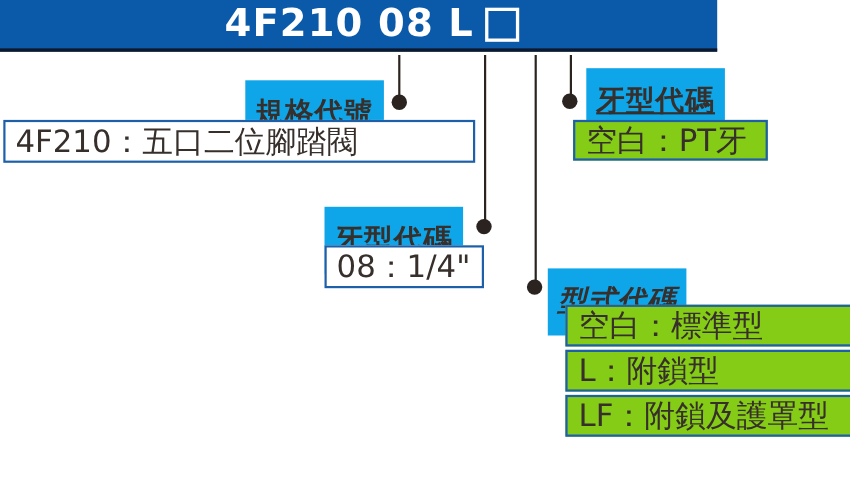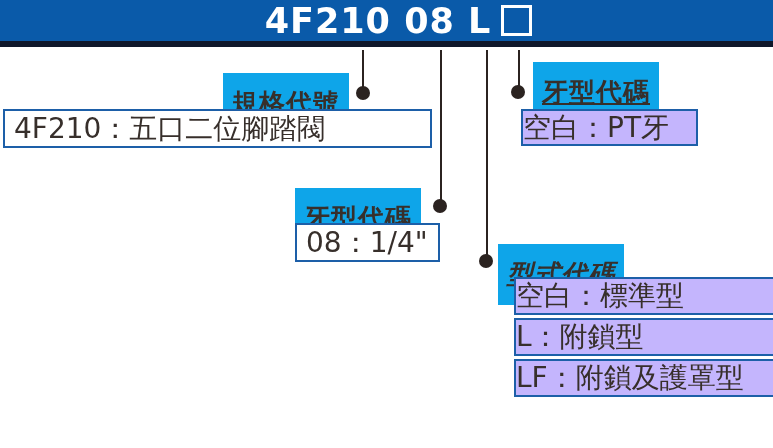--- a/index.html
+++ b/index.html
@@ -5,23 +5,23 @@
   html,body{margin:0;padding:0;background:#ffffff;}
   #stage{
     position:relative;
     width:773px;height:448px;
     background:#ffffff;
     font-family:"DejaVu Sans","Liberation Sans",sans-serif;
     overflow:hidden;
   }
   
   .banner{
-    position:absolute;left:0;top:0;width:773px;height:47px;
+    position:absolute;left:0;top:0;width:652px;height:47px;
     background:#0a5aa9;
-    border-bottom:6px solid #0f172a;
+    border-bottom:3px solid #0f172a;
     display:flex;align-items:center;justify-content:center;
     padding-left:24px;box-sizing:border-box;
   }
   .banner-title{
     color:#ffffff;font-size:35px;font-weight:bold;
     letter-spacing:1px;white-space:nowrap;
   }
   .empty-square{
     display:inline-block;width:25px;height:25px;
     border:3px solid #ffffff;margin-left:10px;vertical-align:-2px;
@@ -54,24 +54,24 @@
     display:flex;align-items:center;
     font-size:28px;color:#372f2b;white-space:nowrap;
     padding-left:9px;
   }
   #box-spec{left:3px;top:109px;width:429px;height:39px;}
   #box-port{left:295px;top:223px;width:145px;height:39px;}
   .vtable{position:absolute;display:flex;flex-direction:column;gap:3px;}
   #table-thread{left:521px;top:109px;width:177px;}
   #table-type  {left:487px;top:277px;width:265px;margin-left:27px;}
   .vrow{
-    background:#c4b5fd;border:2px solid #1d5fa8;box-sizing:border-box;
+    background:#84cc16;border:2px solid #1d5fa8;box-sizing:border-box;
     display:flex;align-items:center;
     font-size:28px;color:#372f2b;white-space:nowrap;
-    padding-left:0;
+    padding-left:10px;
   }
   #table-thread .vrow{width:177px;height:37px;}
   #table-type   .vrow{width:279px;height:38px;}
 </style>
 </head>
 <body>
 
 <div id="stage">
 
   <div class="banner">

